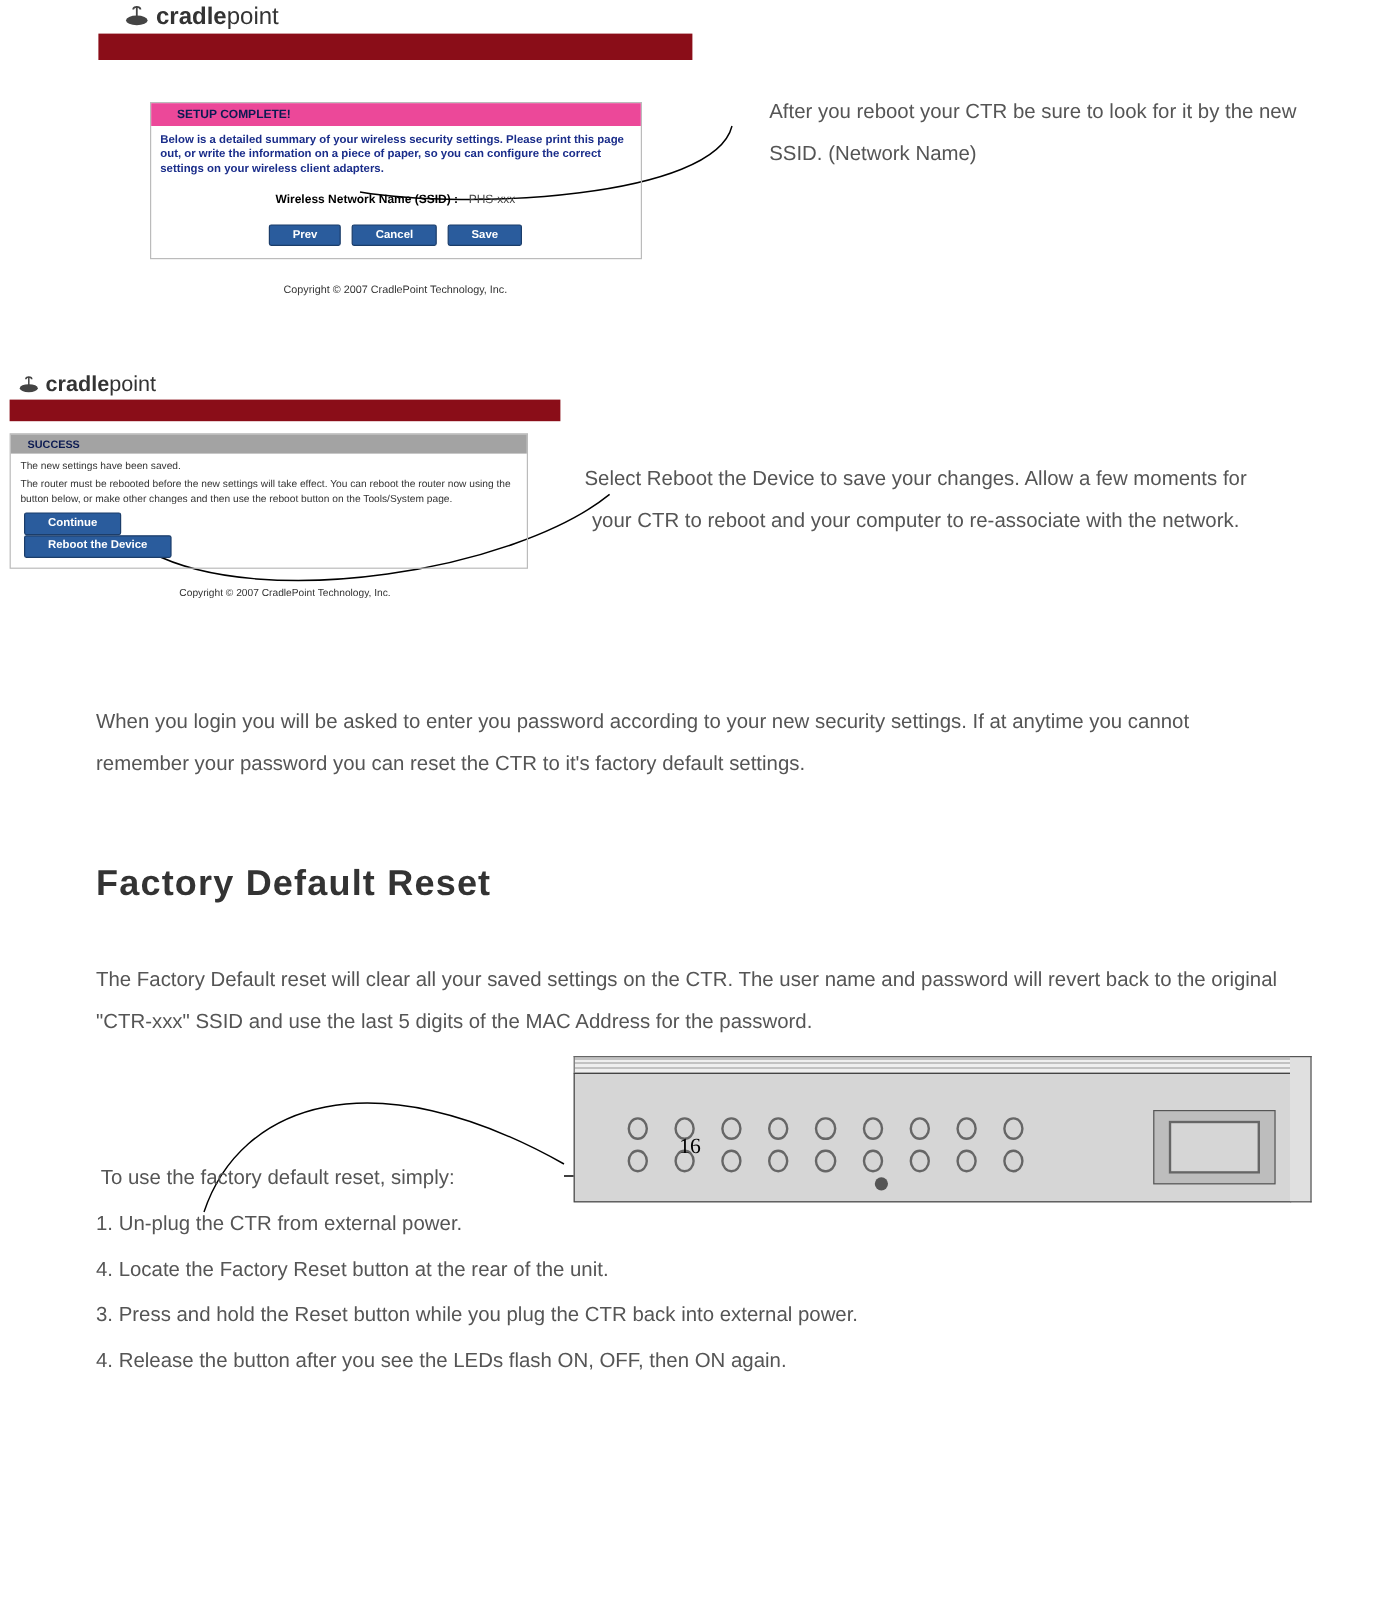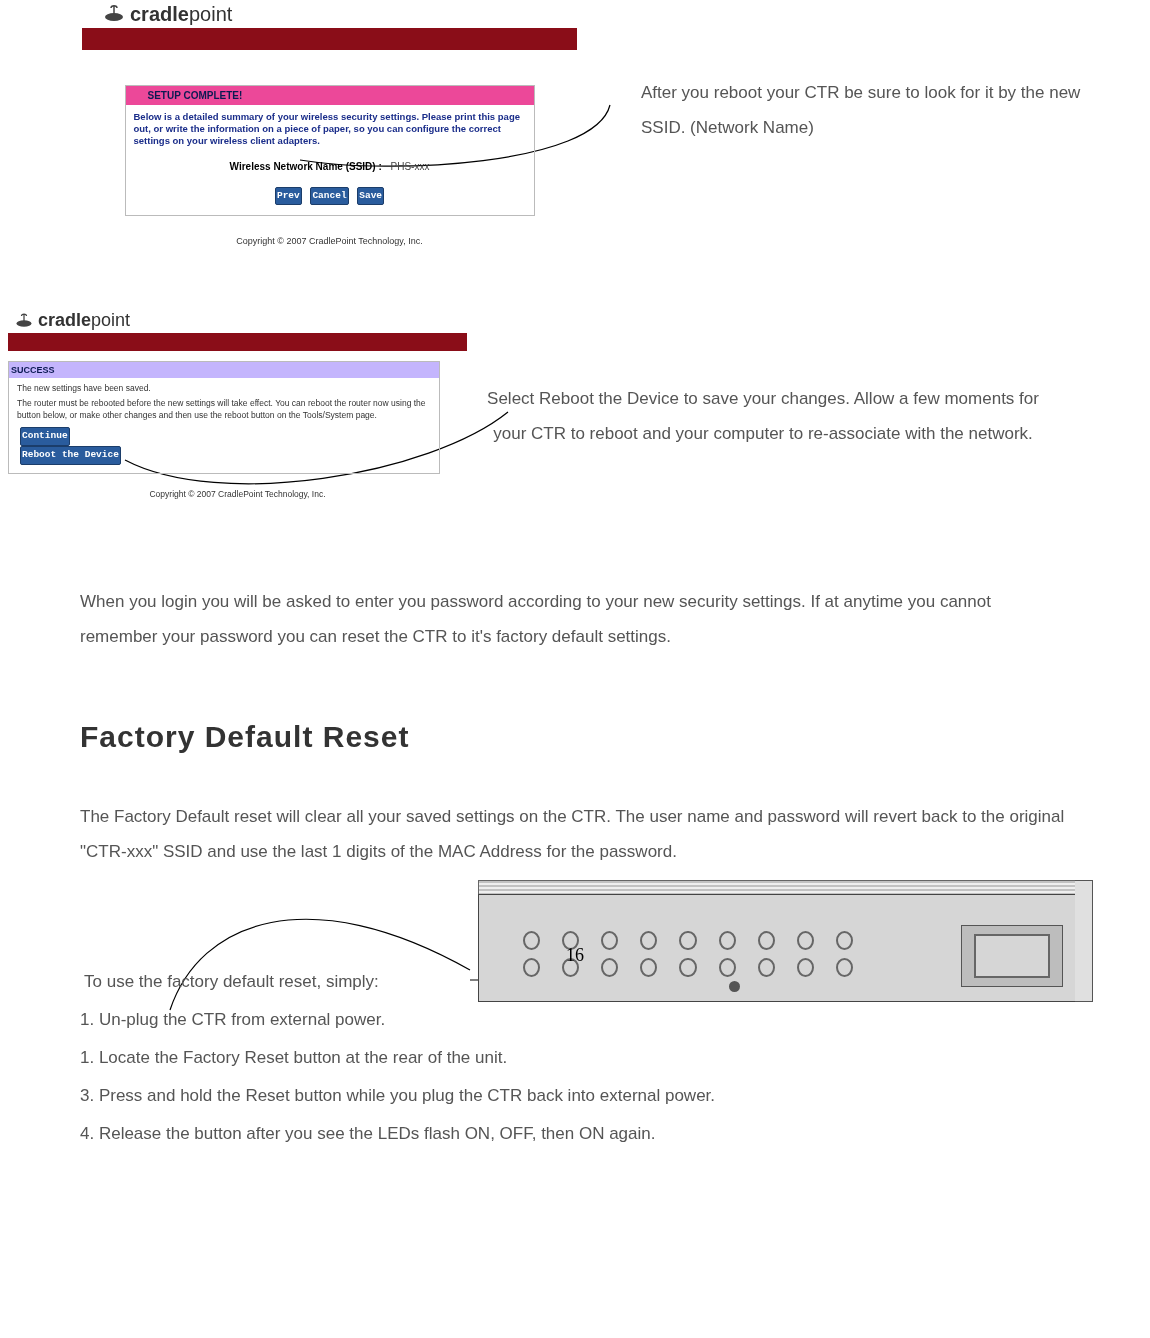--- a/index.html
+++ b/index.html
@@ -79,25 +79,25 @@
   .panel-buttons {
     text-align:center;
     margin-top:14px;
   }
   .blue-btn {
     display:inline-block;
     background:#2a5c9d;
     color:#fff;
     font-size:9.5px;
     font-weight:bold;
-    padding:2px 1px;
+    padding:2px 19px;
     border:1px solid #1b3d6a;
     border-radius:2px;
     margin:0 3px;
-    font-family: Liberation Mono, monospace;
+    font-family: Liberation Sans, sans-serif;
   }
   .cp-footer {
     text-align:center;
     font-size:9px;
     color:#333;
     margin-top:20px;
     font-family: Arial, sans-serif;
   }
 
   
@@ -108,25 +108,25 @@
     width:459px;
   }
   .success-panel {
     margin-top:10px;
     width:430px;
     border:1px solid #bbb;
     font-family: Verdana, Arial, sans-serif;
     font-size:9px;
   }
   .success-title {
-    background:#c4b5fd;
+    background:#a3a3a3;
     color:#0b1a52;
     font-weight:bold;
     font-size:9px;
-    padding:3px 2px;
+    padding:3px 14px;
   }
   .success-body {
     padding:5px 8px 8px 8px;
     color:#333;
     font-size:8.5px;
     line-height:1.35;
   }
   .panel-buttons2 { margin-top:6px; }
   .cp-footer2 {
     text-align:center;
@@ -347,21 +347,21 @@
     </div>
     <div class="cp-footer2">Copyright © 2007 CradlePoint Technology, Inc.</div>
   </div>
 
   <div class="callout2">Select Reboot the Device to save your changes.  Allow a few moments for your CTR to reboot and your computer to re-associate with the network.</div>
 
   <div class="para1">When you login you will be asked to enter you password according to your new security settings. If at anytime you cannot remember your password you can reset the CTR to it's factory default settings.</div>
 
   <div class="h2">Factory Default Reset</div>
 
-  <div class="para2">The Factory Default reset will clear all your saved settings on the CTR.  The user name and password will revert back to the original "CTR-xxx" SSID and use the last 1 digits of the MAC Address for the password.</div>
+  <div class="para2">The Factory Default reset will clear all your saved settings on the CTR.  The user name and password will revert back to the original "CTR-xxx" SSID and use the last 5 digits of the MAC Address for the password.</div>
 
   <div class="device">
     <div class="dev-top"></div>
     <div class="dev-front">
       <div class="dev-dot-panel">
         <div class="dot-row">
           <div class="dot"></div>
             <div class="dot"></div>
             <div class="dot"></div>
             <div class="dot"></div>
@@ -386,18 +386,18 @@
       <div class="reset-btn"></div>
       <div class="slot">
           <div class="slot-inner"></div>
         </div>
     </div>
     <div class="dev-side"></div>
   </div>
 
   <div class="steps-intro">To use the factory default reset, simply:</div>
   <div class="step1">1. Un-plug the CTR from external power.</div>
-  <div class="step2">1. Locate the Factory Reset button at the rear of the unit.</div>
+  <div class="step2">4. Locate the Factory Reset button at the rear of the unit.</div>
   <div class="step3">3. Press and hold the Reset button while you plug the CTR back into external power.</div>
   <div class="step4">4. Release the button after you see the LEDs flash ON, OFF, then ON again.</div>
 
   <div class="pagenum">16</div>
 </div>
 
 </body></html>

